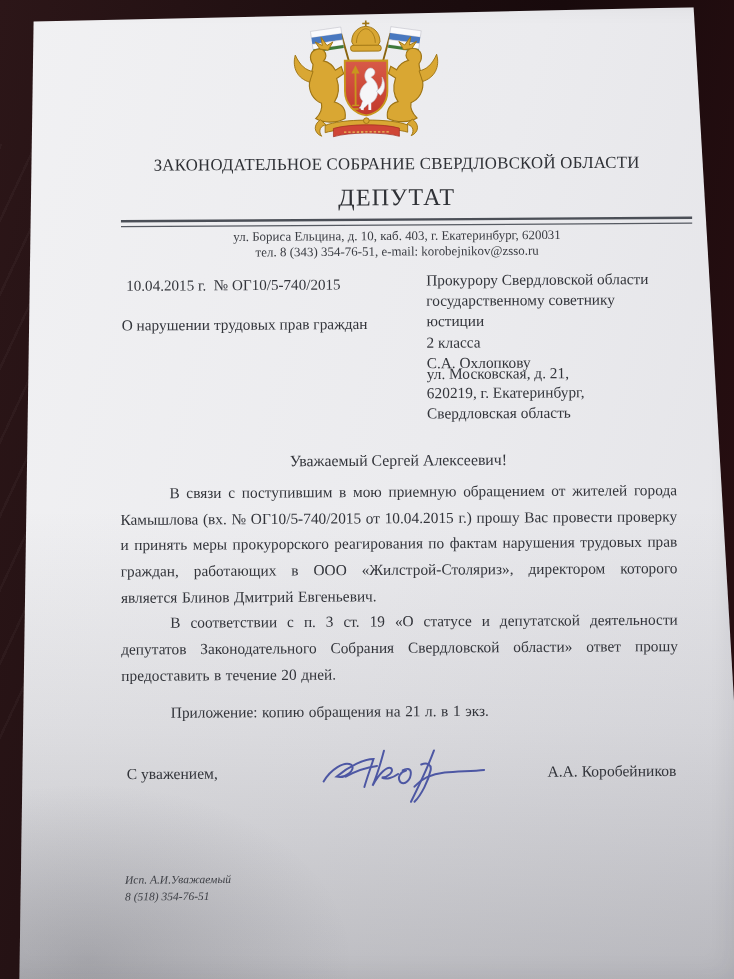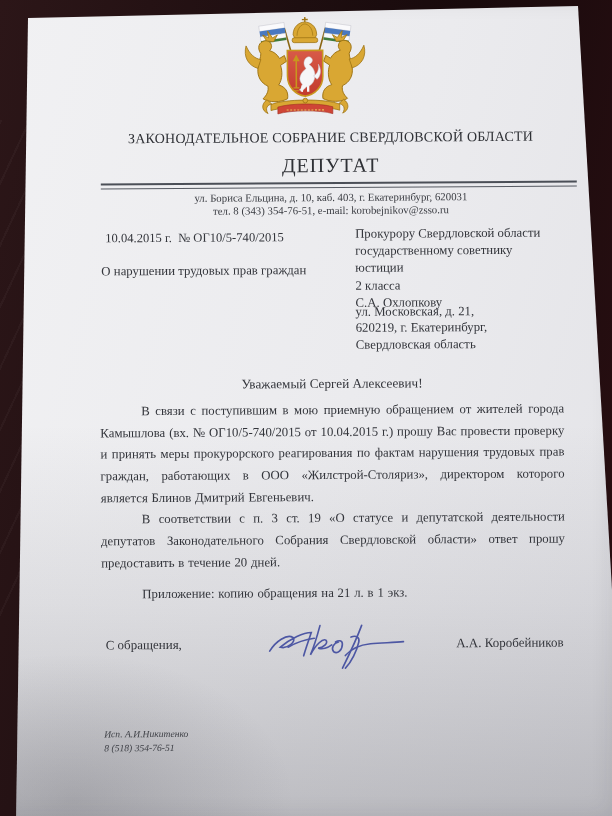--- a/index.html
+++ b/index.html
@@ -140,34 +140,34 @@
         <div class="line just">и принять меры прокурорского реагирования по фактам нарушения трудовых прав</div>
         <div class="line just">граждан, работающих в ООО «Жилстрой-Столяриз», директором которого</div>
         <div class="line">является Блинов Дмитрий Евгеньевич.</div>
         <div class="line just indent">В соответствии с п. 3 ст. 19 «О статусе и депутатской деятельности</div>
         <div class="line just">депутатов Законодательного Собрания Свердловской области» ответ прошу</div>
         <div class="line">предоставить в течение 20 дней.</div>
         <div class="line indent" style="margin-top: 9px;">Приложение: копию обращения на 21 л. в 1 экз.</div>
       </div>
 
     <div class="abs closing-row">
-      <span class="closing">С обращения,</span>
+      <span class="closing">С уважением,</span>
       <svg class="sig-svg" width="150" height="64" viewBox="0 0 150 66">
         <g fill="none" stroke="#3f4a9e" stroke-width="1.7" stroke-linecap="round" opacity="0.9">
           <path d="M8,40 C14,30 26,22 32,26 C36,30 27,38 19,36 C30,27 43,21 51,21 C48,30 45,38 43,45"></path>
           <path d="M27,36 C36,31 46,28 54,27"></path>
           <path d="M60,14 C57,25 54,35 50,44 C56,33 63,27 66,29 C69,32 63,37 58,37 C62,39 68,37 72,34"></path>
           <path d="M79,31 C74,32 71,37 74,41 C78,44 83,39 83,33 C83,29 79,29 76,31"></path>
           <path d="M92,26 C97,24 101,26 100,31 C98,40 92,52 86,58"></path>
           <path d="M86,45 C92,38 102,34 112,33 C124,32 136,32 146,31"></path>
           <path d="M103,14 C97,30 89,46 83,58"></path>
         </g>
       </svg>
       <span class="signer">А.А. Коробейников</span>
     </div>
 
     <div class="abs footer">
-      <div>Исп. А.И.Никитенко</div>
+      <div>Исп. А.И.Уважаемый</div>
       <div>8 (518) 354-76-51</div>
     </div>
 
   </div>
 </div>
 
 </body></html>

